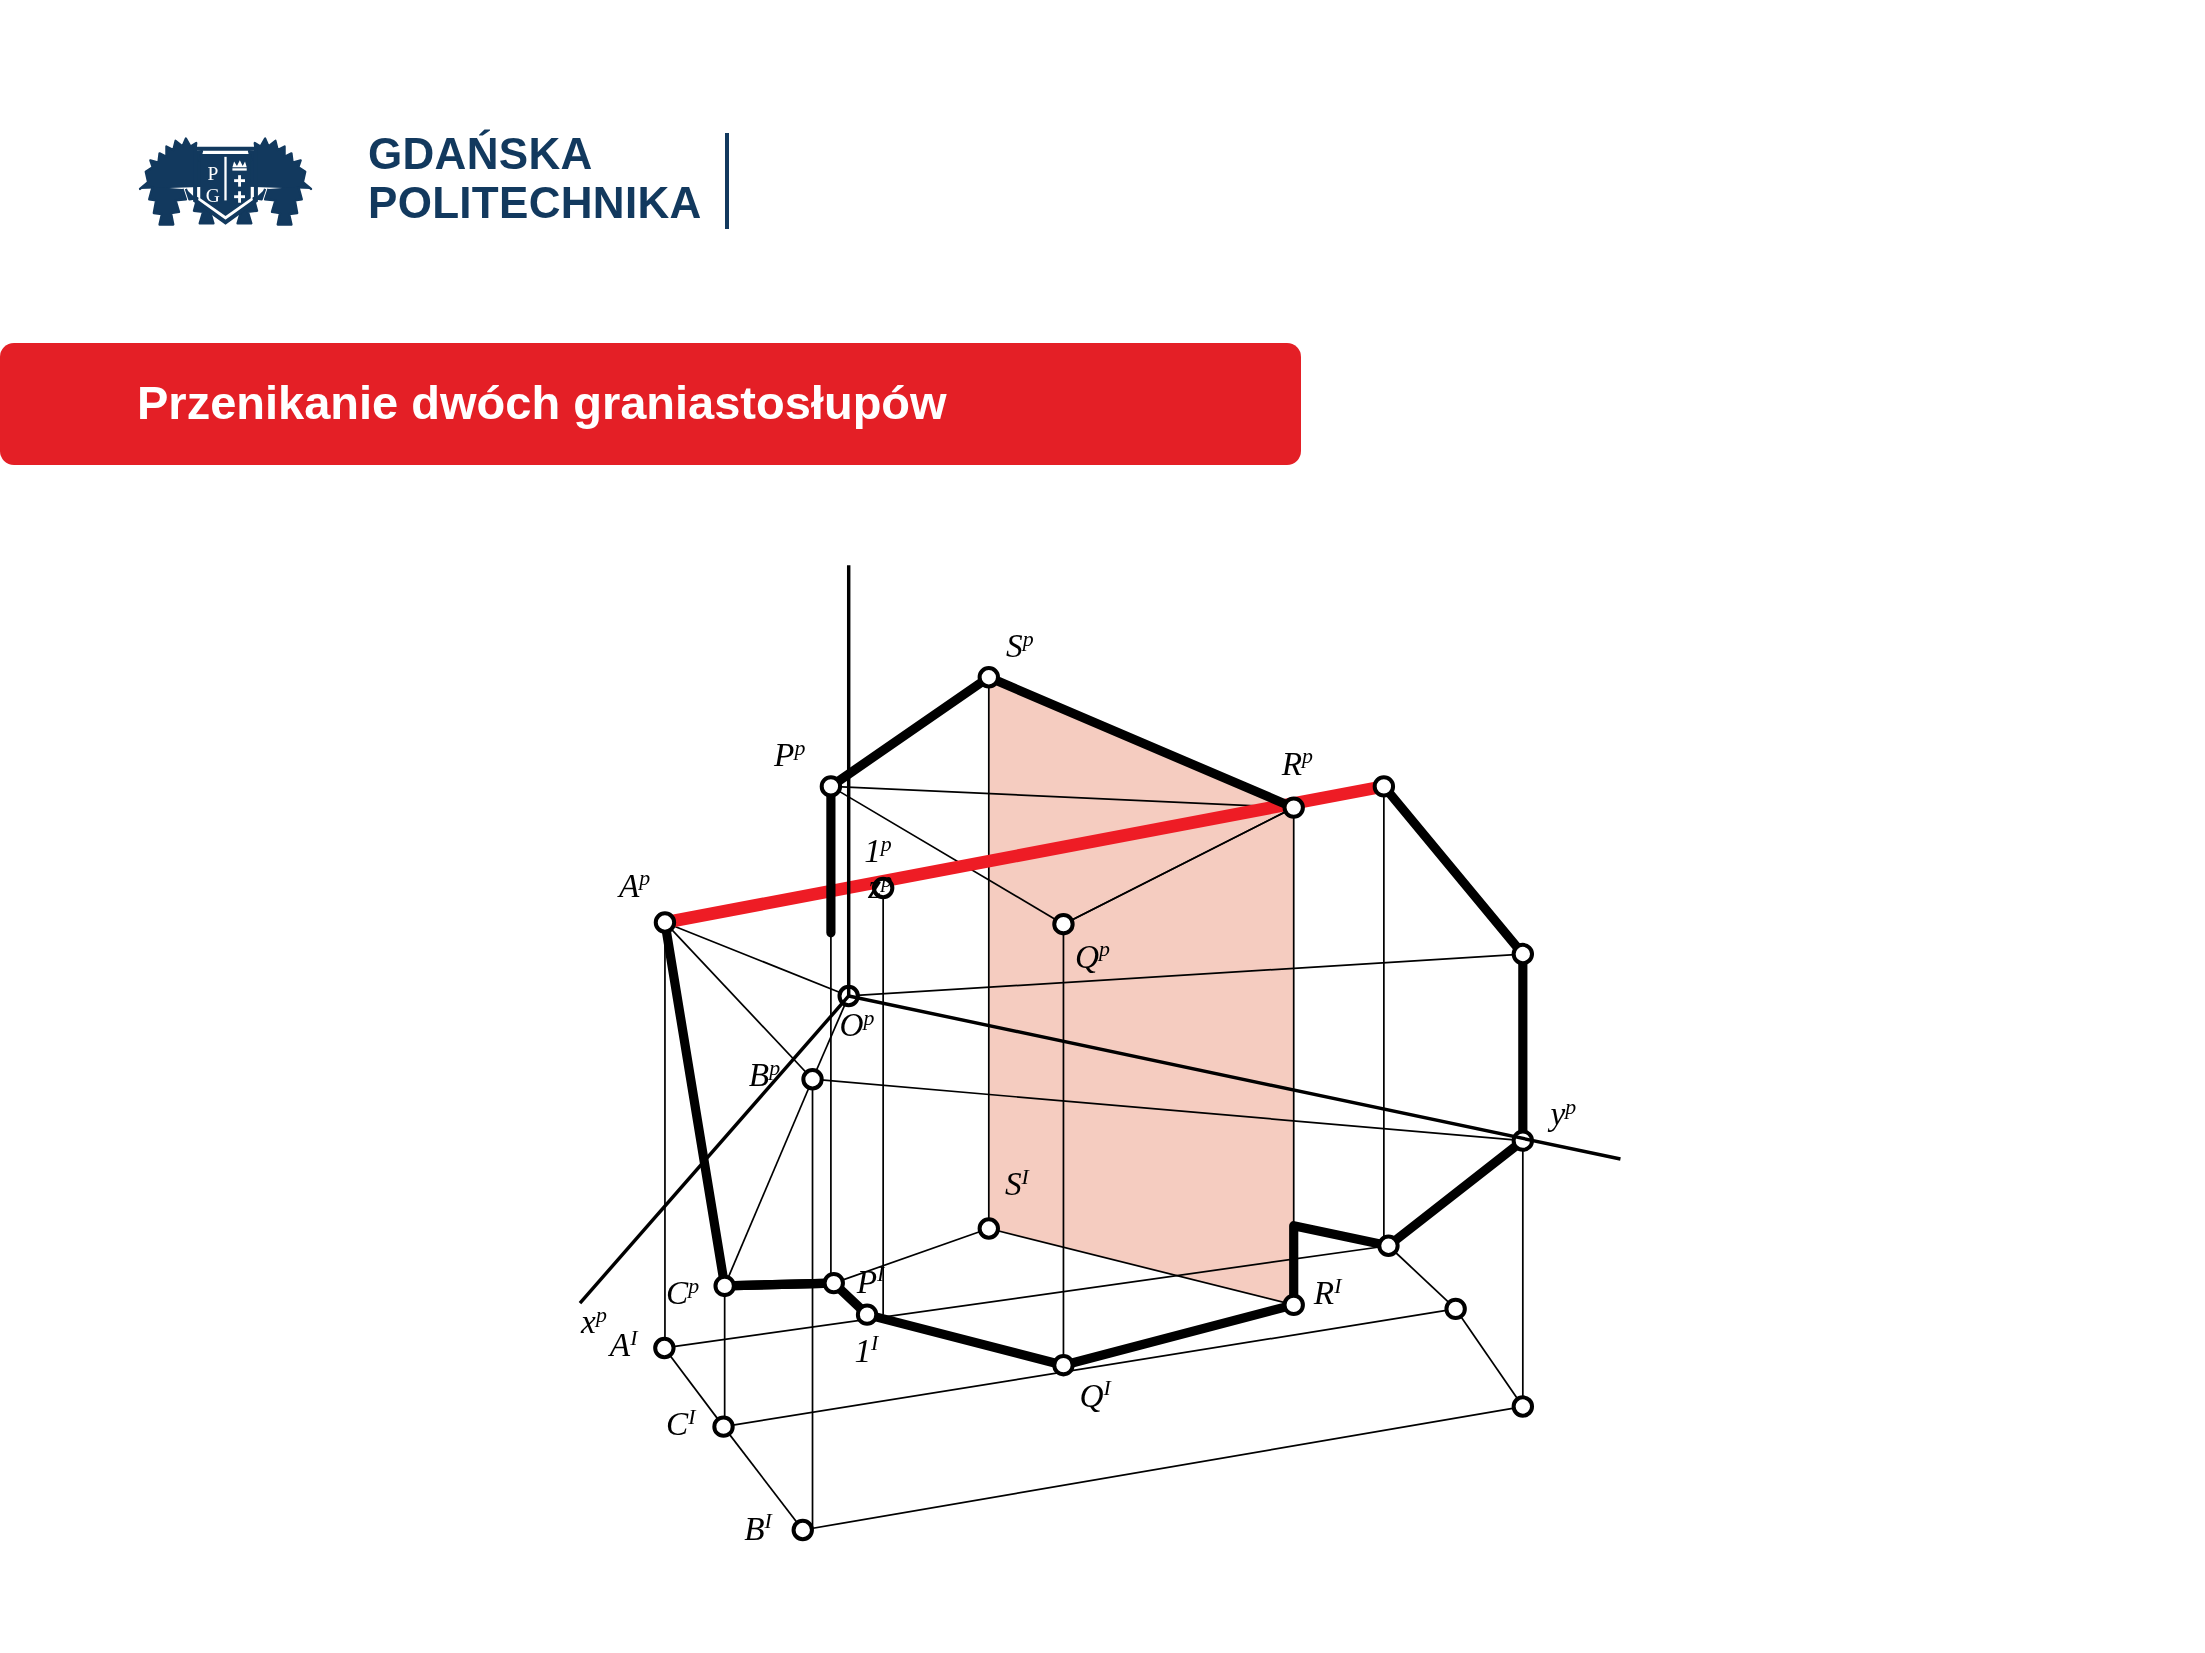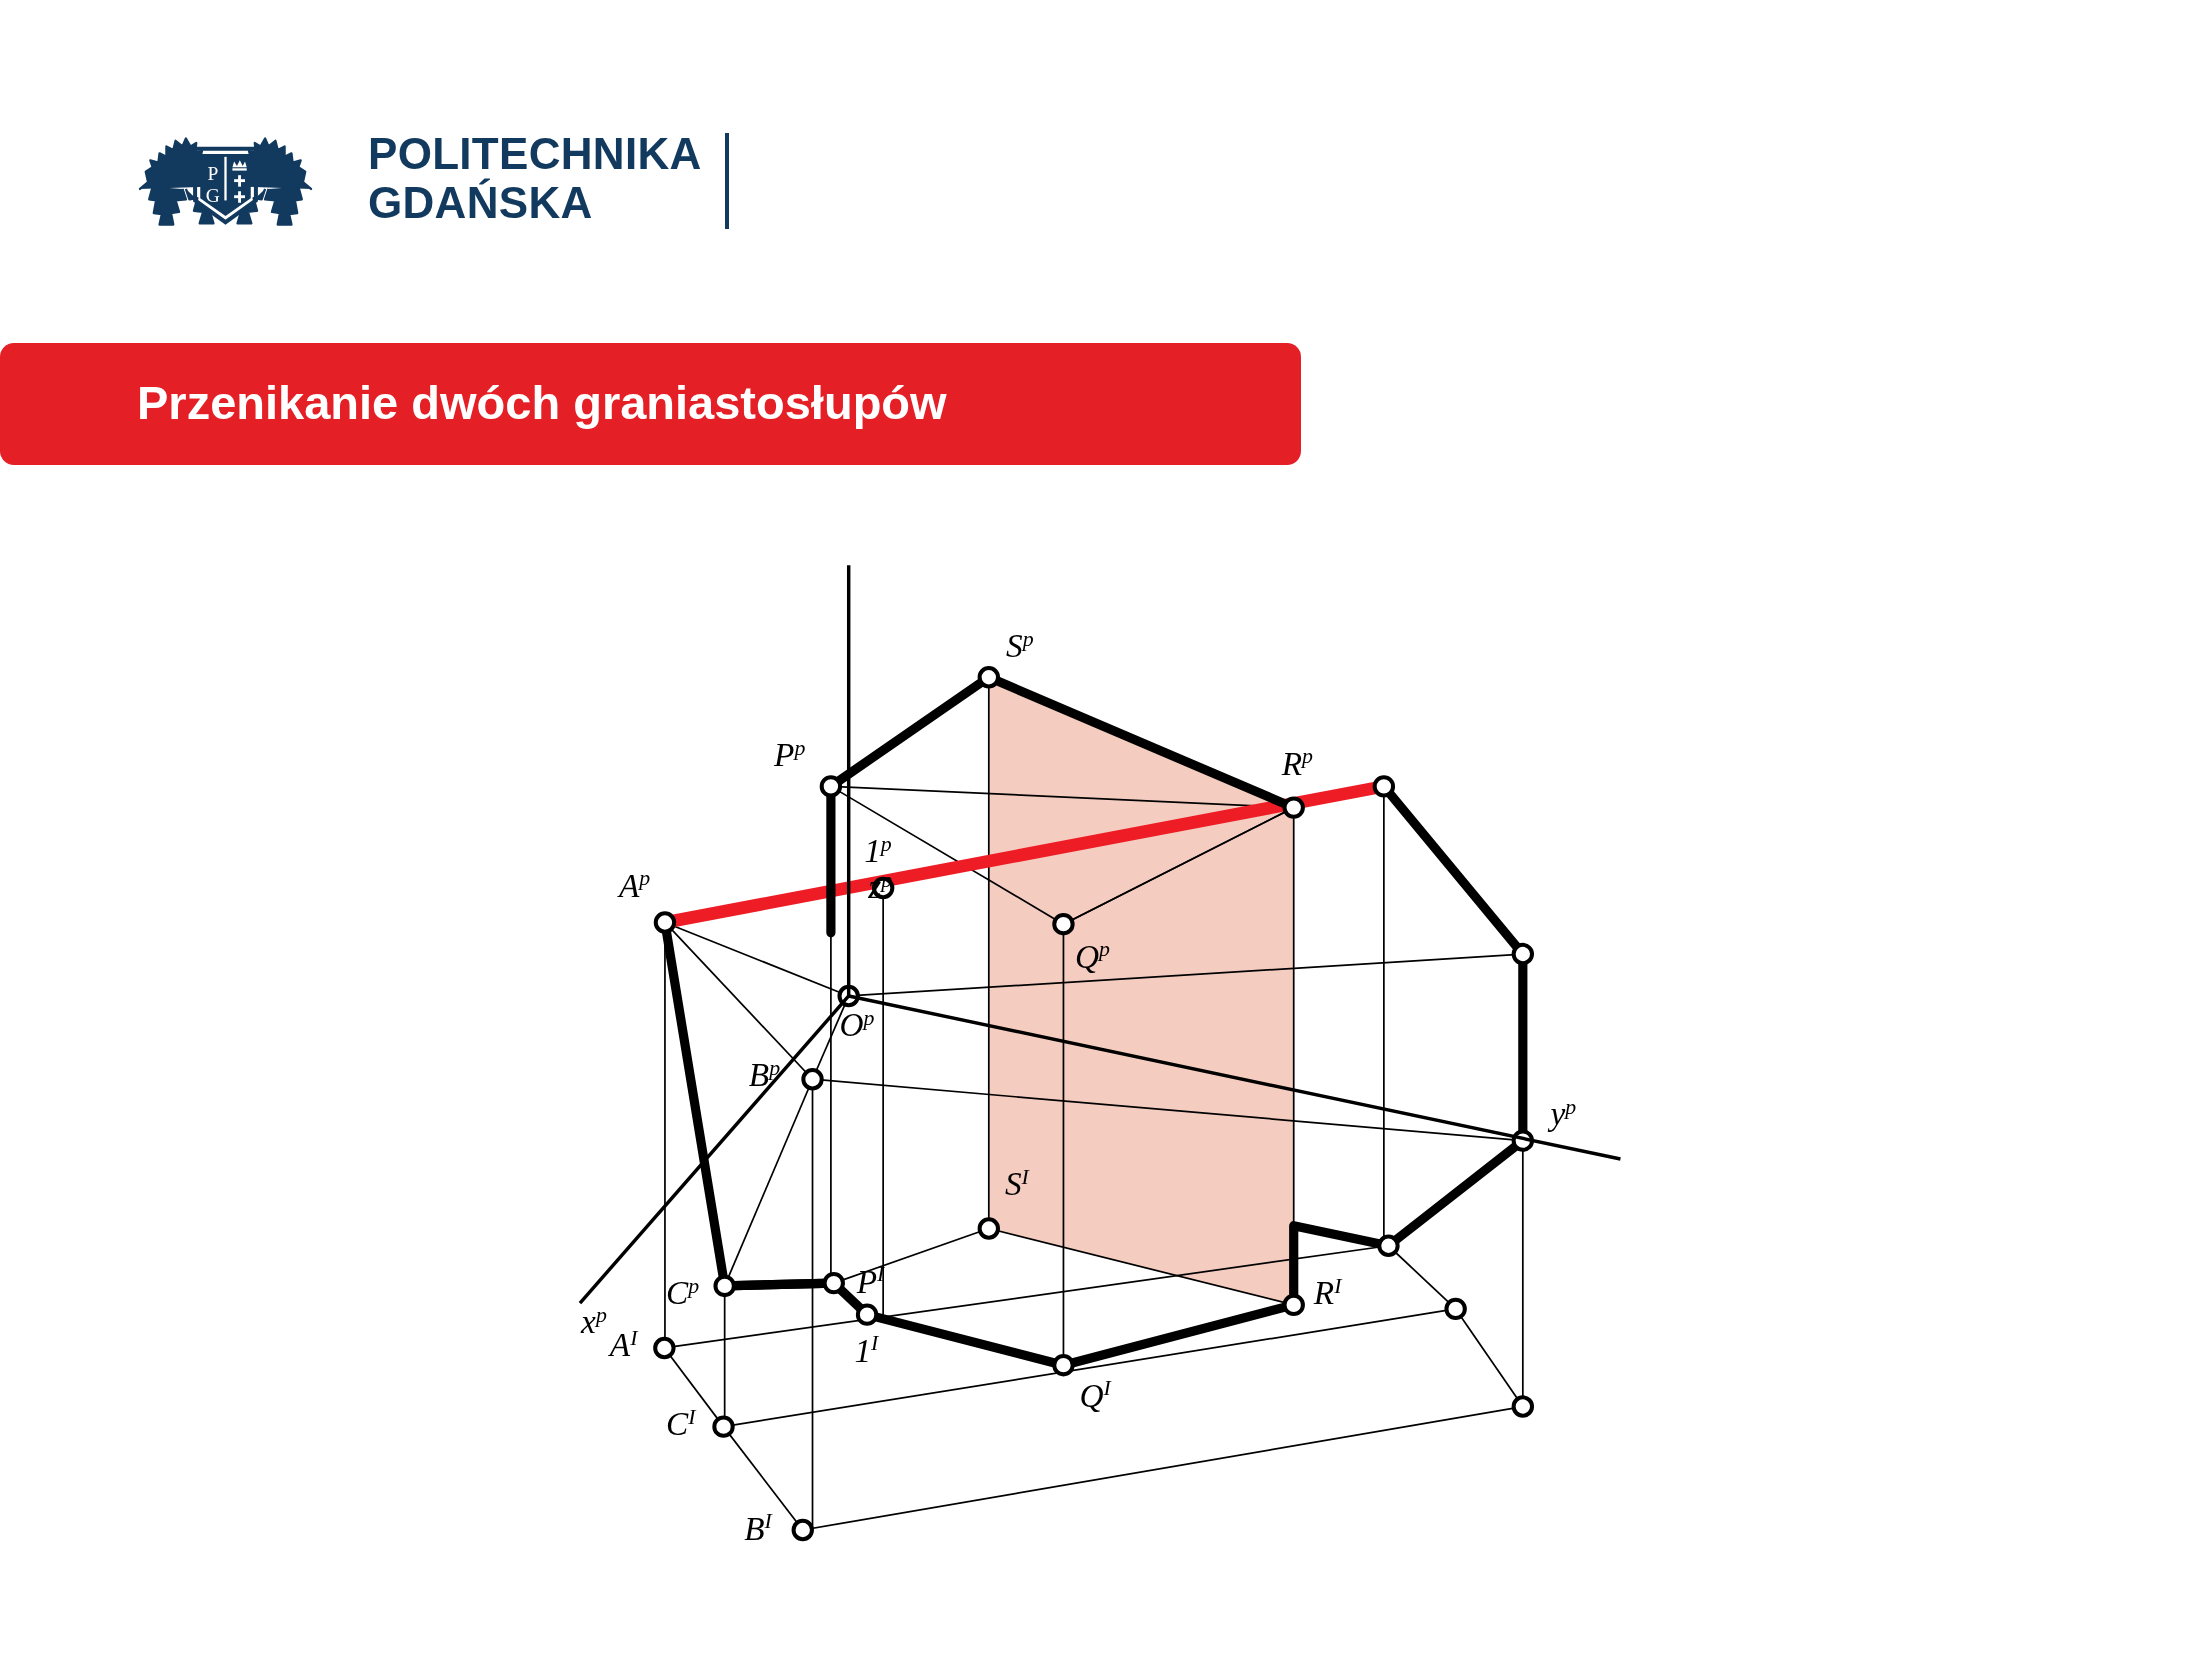--- a/index.html
+++ b/index.html
@@ -78,22 +78,22 @@
       <g fill="#ffffff">
         <rect x="183" y="84" width="5" height="20"></rect>
           <rect x="176" y="91" width="19" height="5"></rect>
         <rect x="183" y="112" width="5" height="20"></rect>
           <rect x="176" y="119" width="19" height="5"></rect>
       </g>
     </svg>
   </div>
 
   <div id="brand-text">
+    <div id="brand-line2">GDAŃSKA</div>
     <div id="brand-line1">POLITECHNIKA</div>
-    <div id="brand-line2">GDAŃSKA</div>
   </div>
 
   <div id="header-divider"></div>
 
 </div>
 
 <div id="banner">
   <div id="banner-title">Przenikanie dwóch graniastosłupów</div>
 </div>
 

